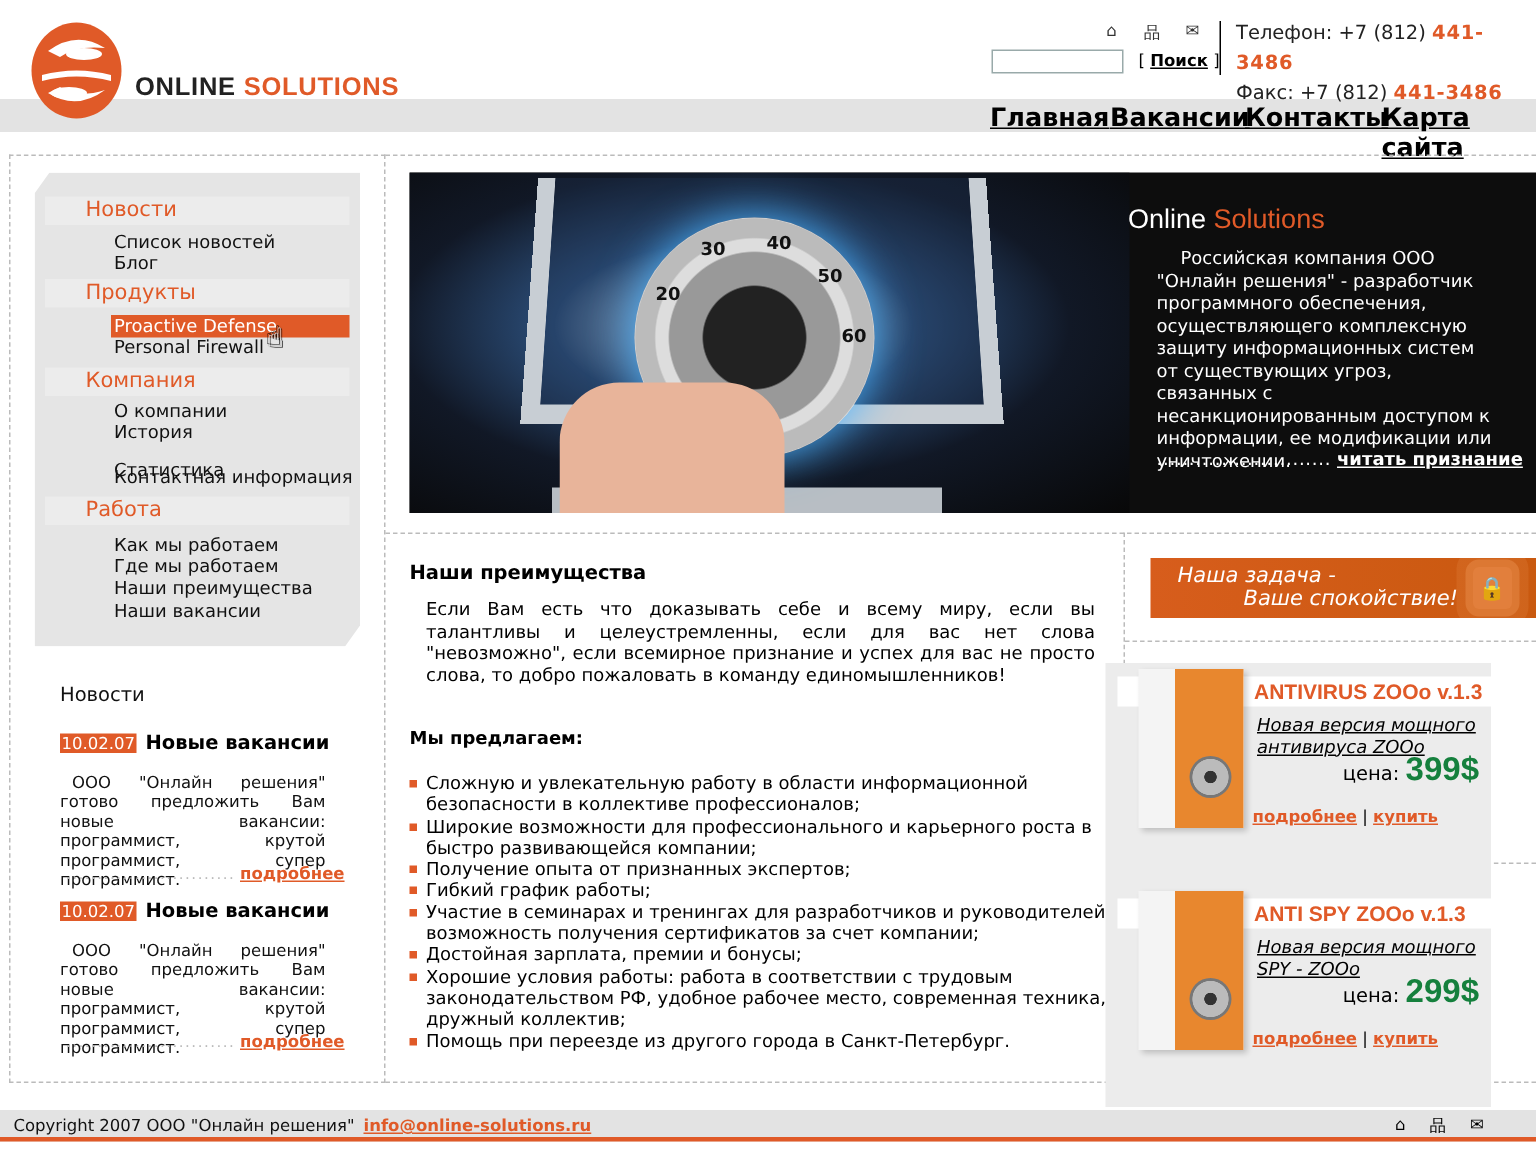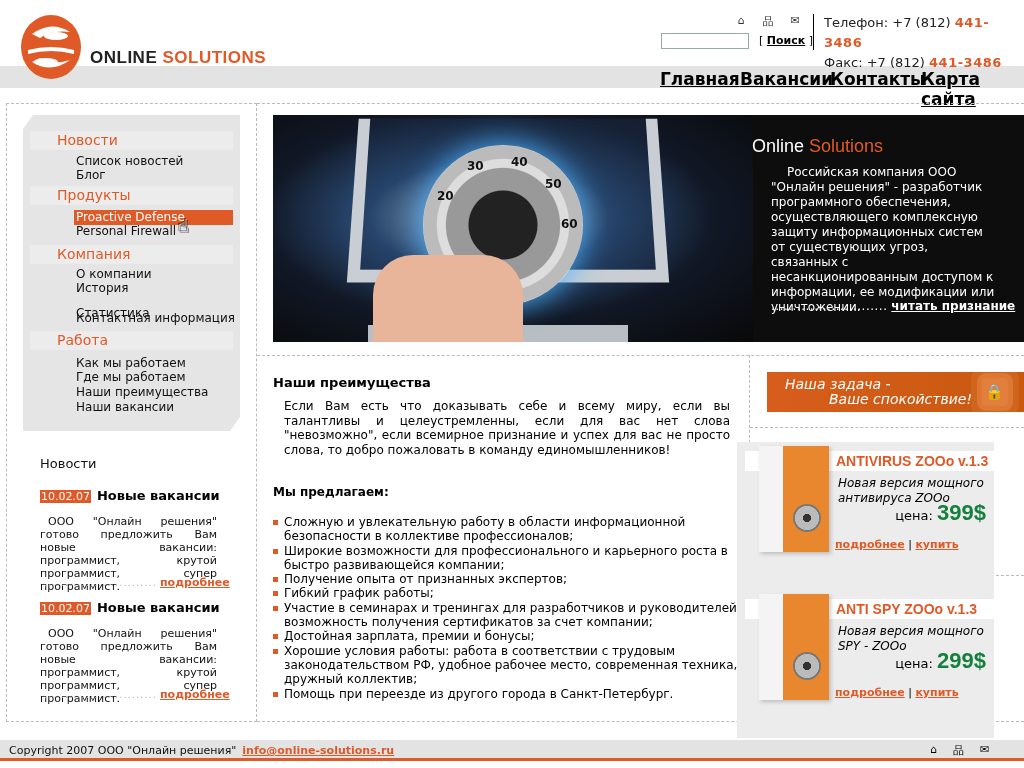--- a/index.html
+++ b/index.html
@@ -73,21 +73,21 @@
   .banner { left: 767px; top: 372px; width: 257px; height: 40px; background: linear-gradient(90deg, #d75d1c, #c9590f); color: #fff; font-style: italic; font-size: 14px; line-height: 15px; overflow: hidden; }
   .banner .l1 { position: absolute; left: 18px; top: 5px; }
   .banner .l2 { position: absolute; left: 62px; top: 20px; }
   .banner .lock { position: absolute; right: 16px; top: 6px; width: 26px; height: 28px; border-radius: 4px; background: #e27f3c; box-shadow: 0 0 0 5px rgba(255,180,120,0.25), 0 0 0 11px rgba(255,180,120,0.12); font-size: 15px; text-align: center; line-height: 28px; font-style: normal; }
   .product { left: 737px; width: 257px; height: 148px; background: #ececec; }
   .product .whitebar { position: absolute; left: 8px; top: 9px; width: 249px; height: 20px; background: #fff; }
   .product .box { position: absolute; left: 22px; top: 4px; width: 70px; height: 106px;
     background: linear-gradient(90deg, #f4f4f4 0 35%, #e8872e 35% 100%); box-shadow: 2px 2px 4px rgba(0,0,0,0.2); }
   .product .box::after { content: ""; position: absolute; left: 34px; top: 58px; width: 28px; height: 28px; border-radius: 50%; background: radial-gradient(circle, #333 0 20%, #bbb 22% 60%, #777 62% 100%); }
   .product .pname { position: absolute; left: 99px; top: 11px; color: #e05a28; font-family: "Liberation Sans", sans-serif; font-size: 14px; font-weight: bold; }
-  .product .pdesc { position: absolute; left: 101px; top: 34px; font-style: italic; font-size: 12px; line-height: 14.5px; width: 150px; }
+  .product .pdesc { position: absolute; left: 101px; top: 34px; font-style: italic; font-size: 12px; line-height: 14.5px; width: 150px; text-decoration: underline; }
   .product .price { position: absolute; right: 8px; top: 58px; font-size: 13px; }
   .product .price b { font-weight: bold; color: #15803d; font-size: 22px; font-family: "Liberation Sans", sans-serif; }
   .product .links { position: absolute; left: 98px; top: 96px; font-size: 11px; color: #000; }
   .product .links a { color: #e05a28; }
 
   
   .footer { left: 0; top: 740px; width: 1024px; height: 21px; background: #e3e3e3; border-bottom: 3px solid #e05a28; }
   .footer-text { position: absolute; left: 9px; top: 4px; font-size: 11px; color: #111; }
   .footer-text a { color: #e05a28; margin-left: 6px; }
   .footer-icons { position: absolute; left: 930px; top: 3px; display: flex; gap: 16px; font-size: 11px; }

